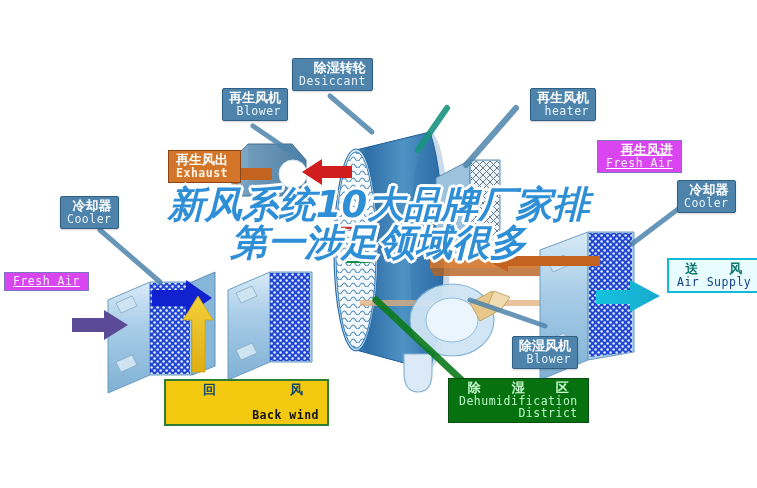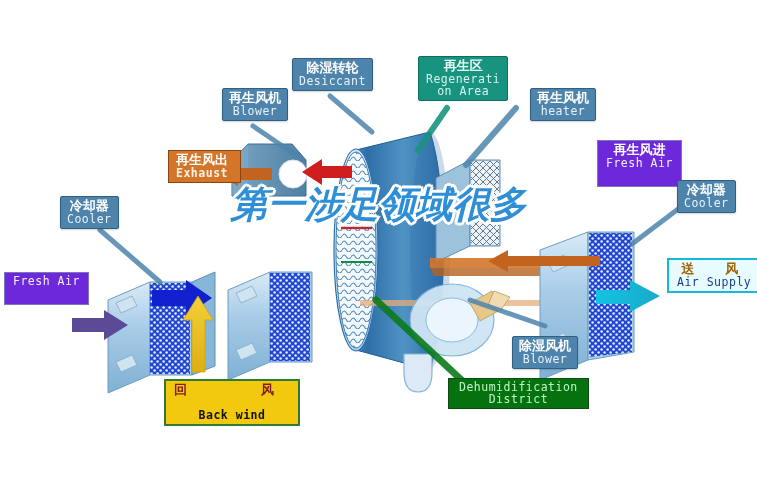--- a/index.html
+++ b/index.html
@@ -4,21 +4,21 @@
 <style>
   html,body{margin:0;padding:0;background:#fff;}
   body{width:757px;height:488px;overflow:hidden;font-family:"DejaVu Sans","Liberation Sans",sans-serif;}
   #stage{position:relative;width:757px;height:488px;background:#ffffff;overflow:hidden;}
   #stage svg.diagram{position:absolute;left:0;top:0;width:757px;height:488px;}
 
   
   .label{
     position:absolute;
     box-sizing:border-box;
-    text-align:center;
+    text-align:right;
     line-height:1.05;
     white-space:nowrap;
     letter-spacing:0px;
   }
   .label .cn{
     display:block;
     font-family:"DejaVu Sans","Liberation Sans",sans-serif;
     font-weight:bold;
     font-size:13px;
   }
@@ -57,56 +57,57 @@
     background:#d4762a;
     border:1px solid #8c4512;
     color:#fff;
     padding:2px 12px 3px 7px;
   }
   .lbl-orange .cn{color:#ffffff;}
   .lbl-orange .en{color:#fff3e6;font-weight:bold;}
 
   
   .lbl-purple{
-    background:#6d28d9;
+    background:#d946ef;
     border:1px solid #7b74c0;
     color:#fff;
-    padding:2px 8px 17px 8px;
+    padding:2px 8px 3px 8px;
+    text-decoration:underline;
   }
   .lbl-purple .cn{color:#ffffff;}
   .lbl-purple .en{color:#f0eefb;}
 
   
   .lbl-yellow{
     background:#f2c90f;
     border:2px solid #2e7d32;
     color:#111;
     padding:2px 8px 3px 8px;
   }
-  .lbl-yellow .cn{color:#7f1d1d;}
+  .lbl-yellow .cn{color:#0c4a6e;margin-left:29px;}
   .lbl-yellow .en{color:#111111;font-weight:bold;margin-top:12px;}
 
   
   .lbl-green{
     background:#05720f;
     border:1px solid #0b4d10;
     color:#b9f5c0;
     padding:2px 10px 3px 10px;
   }
   .lbl-green .cn{color:#c9f9cf;}
   .lbl-green .en{color:#bdf6c4;}
 
   
   .lbl-cyan{
     background:#e8fbff;
     border:2px solid #12b9d8;
     color:#0d4f86;
     padding:2px 8px 3px 8px;
   }
-  .lbl-cyan .cn{color:#a16207;}
+  .lbl-cyan .cn{color:#0f766e;}
   .lbl-cyan .en{color:#123f86;}
 
   .spaced{letter-spacing:9px;}
   .spaced-wide{letter-spacing:16px;}
 
   
   #headline{
     position:absolute;
     left:0; right:0;
     top:186px;
@@ -301,25 +302,20 @@
   <div class="label lbl-steel" style="left:292px;top:58px;">
     <span class="cn">除湿转轮</span>
     <span class="en">Desiccant</span>
   </div>
 
   <div class="label lbl-steel" style="left:222px;top:88px;">
     <span class="cn">再生风机</span>
     <span class="en">Blower</span>
   </div>
 
-  <div class="label lbl-teal" style="left:418px;top:56px;">
-    <span class="cn">再生区</span>
-    <span class="en">Regenerati</span>
-    <span class="en">on Area</span>
-  </div>
 
   <div class="label lbl-steel" style="left:530px;top:88px;">
     <span class="cn">再生风机</span>
     <span class="en">heater</span>
   </div>
 
   <div class="label lbl-purple" style="left:597px;top:140px;">
     <span class="cn">再生风进</span>
     <span class="en">Fresh Air</span>
   </div>
@@ -347,26 +343,28 @@
     <span class="cn spaced-wide">回　　风</span>
     <span class="en">Back wind</span>
   </div>
 
   <div class="label lbl-steel" style="left:512px;top:336px;">
     <span class="cn">除湿风机</span>
     <span class="en">Blower</span>
   </div>
 
   <div class="label lbl-green" style="left:448px;top:378px;">
+    <span class="cn spaced">除　湿　区</span>
     <span class="en">Dehumidification</span>
     <span class="en">District</span>
   </div>
 
   <div class="label lbl-cyan" style="left:667px;top:258px;">
     <span class="cn spaced">送　风</span>
     <span class="en">Air Supply</span>
   </div>
 
   <div id="headline">
+    <div class="hl-line">新风系统10大品牌厂家排</div>
     <div class="hl-line">第一涉足领域很多</div>
   </div>
 
 </div>
 
 </body></html>

